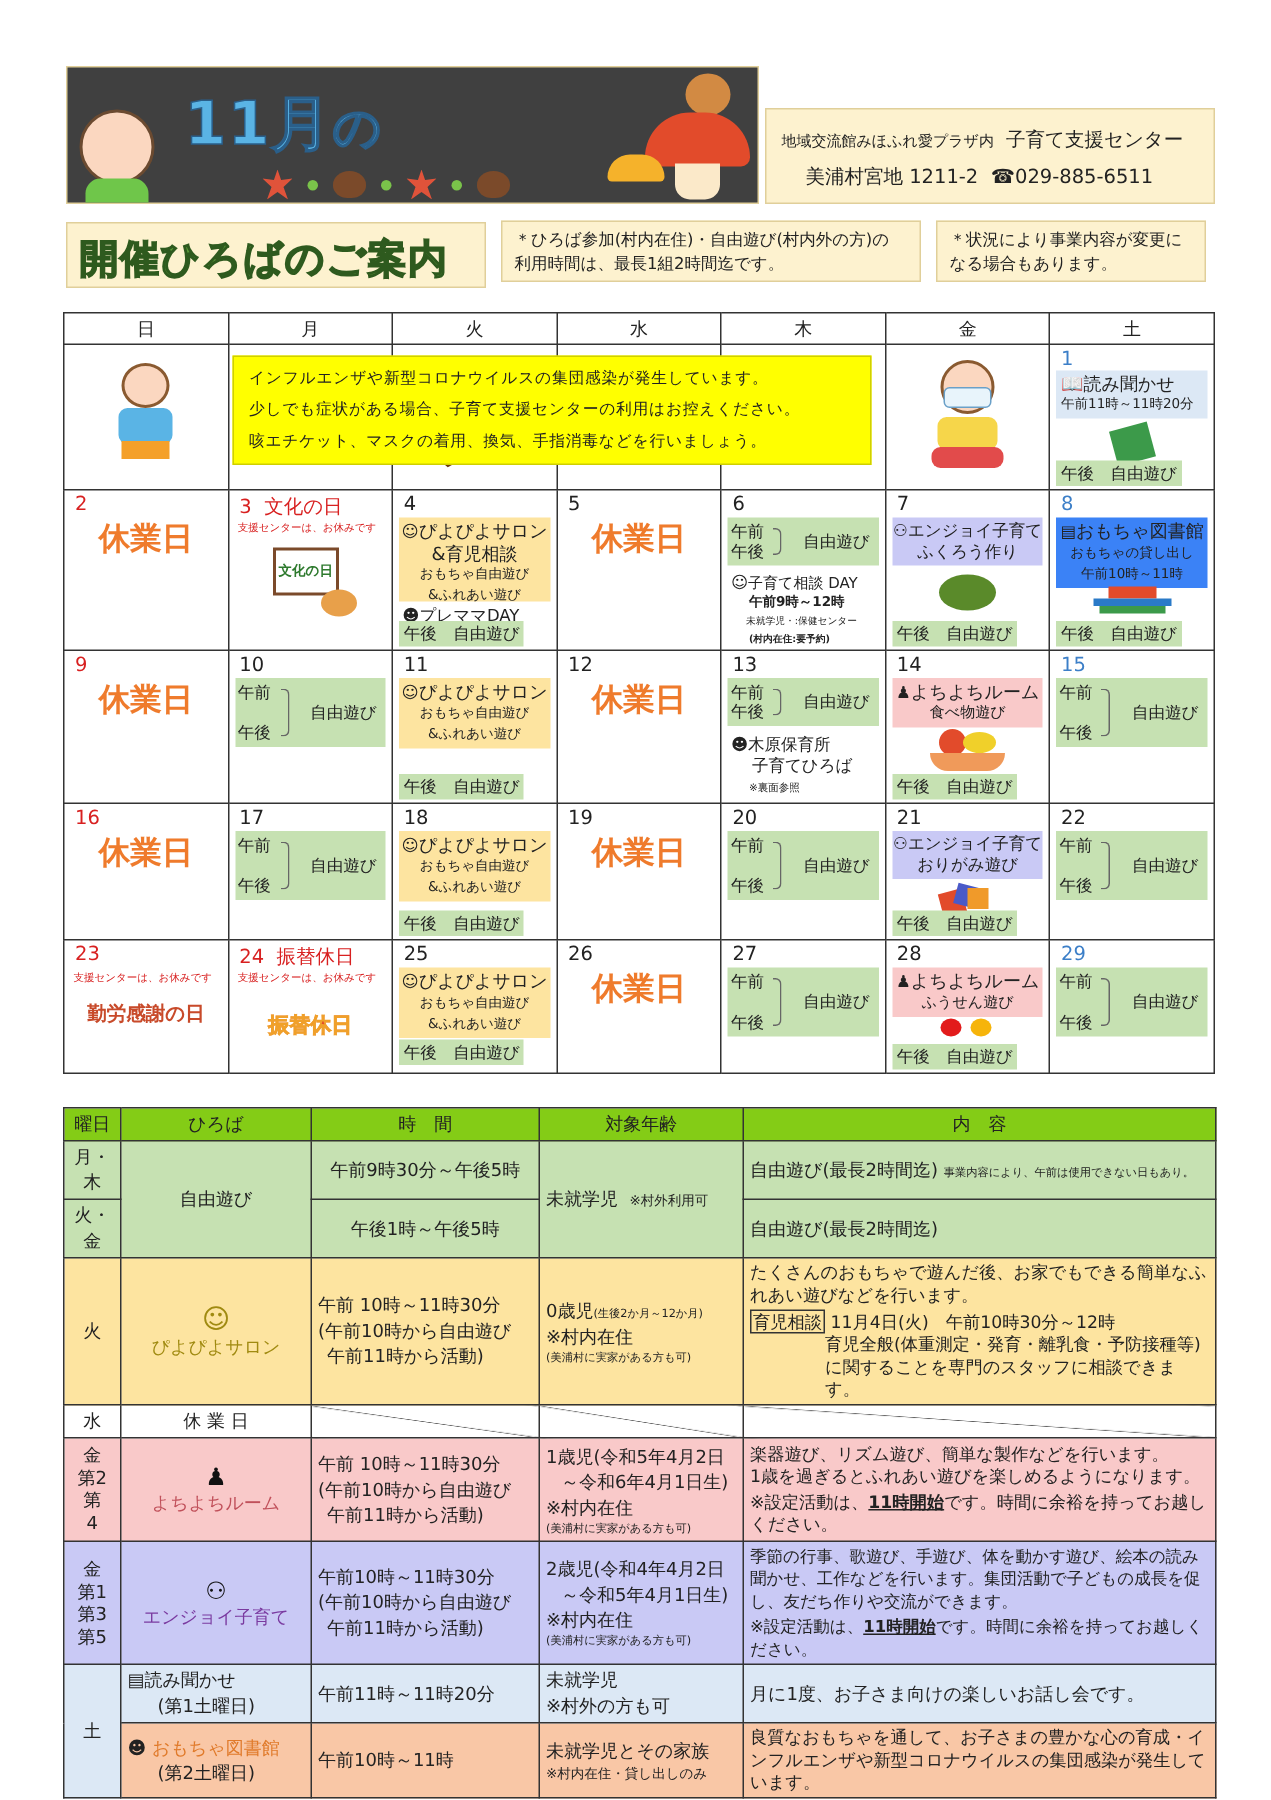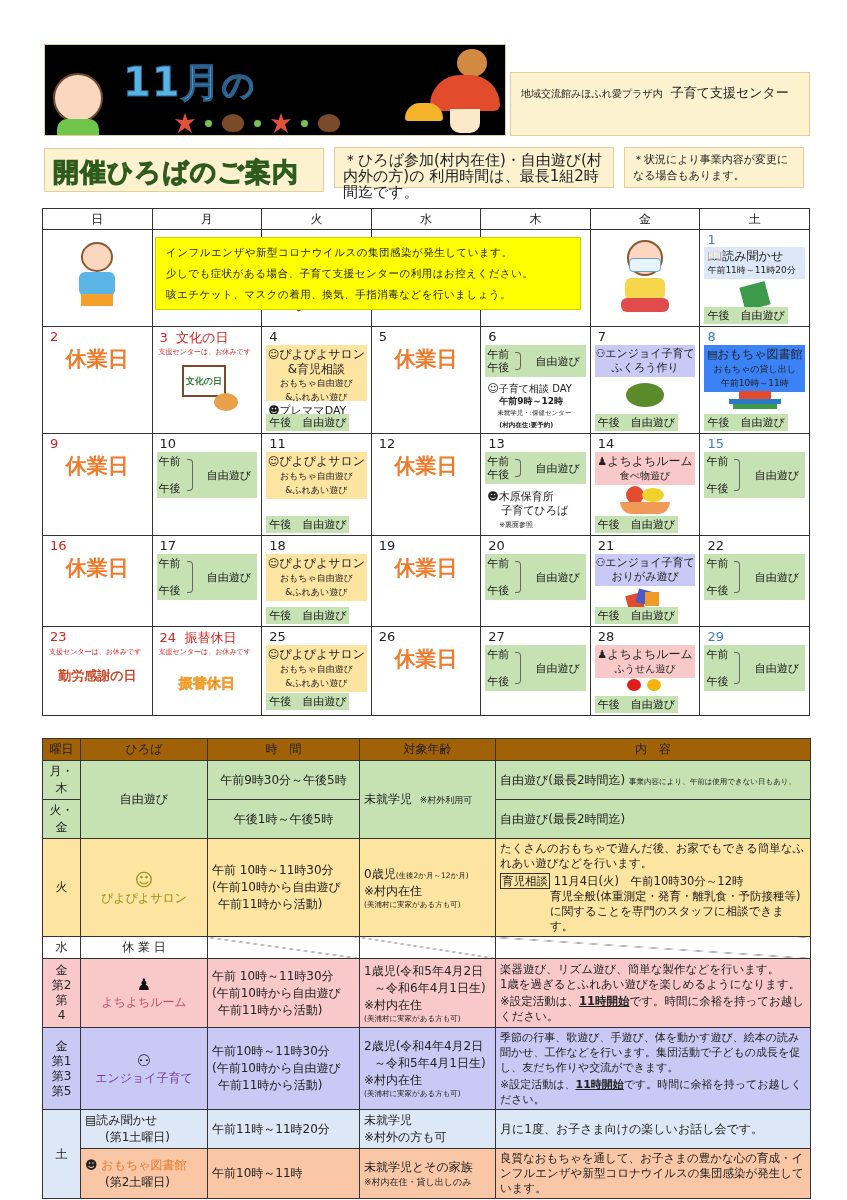--- a/index.html
+++ b/index.html
@@ -1,19 +1,19 @@
 <!DOCTYPE html>
 <html><head>
 <meta charset="utf-8">
 <style>
   * { box-sizing: border-box; margin: 0; padding: 0; }
   body { width: 847px; height: 1200px; background: #fff; font-family: "DejaVu Sans", sans-serif; color: #222; position: relative; overflow: hidden; }
 
   
-  .title-box { position: absolute; left: 44px; top: 44px; width: 462px; height: 92px; background: #000000; border: 1px solid #e0cf9a; }
+  .title-box { position: absolute; left: 44px; top: 44px; width: 462px; height: 92px; background: #404040; border: 1px solid #e0cf9a; }
   .title-text { position: absolute; left: 78px; top: 10px; font-size: 40px; font-weight: bold; letter-spacing: 1px; }
   .title-text .num { color: #5ab4e5; -webkit-text-stroke: 1px #2a5f8a; }
   .title-text .tsuki { color: #5ab4e5; -webkit-text-stroke: 1px #2a5f8a; }
   .title-text .no { color: #5ab4e5; -webkit-text-stroke: 1px #2a5f8a; font-size: 32px; }
   .title-text .cal { color: #f4a02a; -webkit-text-stroke: 1px #6b3c10; }
   .deco-row { position: absolute; left: 130px; top: 68px; display: flex; gap: 10px; align-items: center; }
   .leaf { width: 20px; height: 20px; background: #e0533a; clip-path: polygon(50% 0,62% 35%,100% 30%,70% 58%,85% 100%,50% 75%,15% 100%,30% 58%,0 30%,38% 35%); }
   .chestnut { width: 22px; height: 18px; background: #7b4a2a; border-radius: 50% 50% 45% 45%; }
   .dot { width: 7px; height: 7px; background: #7ac34a; border-radius: 50%; }
   .baby { position: absolute; left: 8px; top: 28px; width: 50px; height: 50px; background: #fbd7c0; border-radius: 50%; border: 2px solid #6b4a30; }
@@ -22,21 +22,21 @@
   .mushroom::after { content: ""; position: absolute; left: 20px; top: 34px; width: 30px; height: 24px; background: #fbe9c9; border-radius: 0 0 10px 10px; }
   .mushroom2 { position: absolute; left: 360px; top: 58px; width: 38px; height: 18px; background: #f5b22b; border-radius: 20px 20px 4px 4px; }
   .squirrel { position: absolute; left: 412px; top: 4px; width: 30px; height: 28px; background: #d28a43; border-radius: 50%; }
 
   .info-box { position: absolute; left: 510px; top: 72px; width: 300px; height: 64px; background: #fdf2cf; border: 1px solid #e0cf9a; }
   .info-line1 { position: absolute; left: 10px; top: 11px; font-size: 10px; }
   .info-line1 .big { font-size: 13px; margin-left: 8px; }
   .info-line2 { position: absolute; left: 26px; top: 36px; font-size: 13px; }
 
   .sub-title { position: absolute; left: 44px; top: 148px; width: 280px; height: 44px; background: #fdf2cf; border: 1px solid #e0cf9a; font-size: 26px; font-weight: bold; color: #5c9a3a; -webkit-text-stroke: 1px #2e5a1e; padding: 6px 0 0 8px; letter-spacing: 1px; }
-  .note1 { position: absolute; left: 334px; top: 147px; width: 280px; height: 41px; background: #fdf2cf; border: 1px solid #e0cf9a; font-size: 15px; padding: 4px 8px; line-height: 16px; }
+  .note1 { position: absolute; left: 334px; top: 147px; width: 280px; height: 41px; background: #fdf2cf; border: 1px solid #e0cf9a; font-size: 11px; padding: 4px 8px; line-height: 16px; }
   .note2 { position: absolute; left: 624px; top: 147px; width: 180px; height: 41px; background: #fdf2cf; border: 1px solid #e0cf9a; font-size: 11px; padding: 4px 8px; line-height: 16px; }
 
   
   .cal { position: absolute; left: 42px; top: 208px; width: 768px; border-collapse: collapse; table-layout: fixed; }
   .cal th { height: 21px; border: 1px solid #333; font-weight: normal; font-size: 12px; }
   .cal td { border: 1px solid #333; vertical-align: top; position: relative; padding: 0; }
   .cal tr.r0 td { height: 97px; }
   .cal tr.r1 td { height: 107px; }
   .cal tr.r2 td { height: 102px; }
   .cal tr.r3 td { height: 91px; }
@@ -61,21 +61,21 @@
   .ev.lblue { background: #dce8f5; }
   .ev .s { font-size: 9px; display: block; }
   .ev .b { font-size: 12px; display: block; }
   .ico { display: inline-block; font-size: 11px; }
   .illus { position: absolute; left: 50%; transform: translateX(-50%); }
   .alert { position: absolute; left: 155px; top: 237px; width: 426px; height: 73px; background: #ffff00; border: 1px solid #cfcf00; font-family: "DejaVu Serif", serif; font-size: 10.5px; line-height: 21px; padding: 4px 10px; z-index: 2; letter-spacing: 0.5px; }
 
   
   .info { position: absolute; left: 42px; top: 738px; width: 768px; border-collapse: collapse; table-layout: fixed; font-size: 12px; }
   .info td, .info th { border: 1px solid #333; padding: 2px 4px; vertical-align: middle; }
-  .info th { font-weight: normal; height: 20px; background: #a16207; }
+  .info th { font-weight: normal; height: 20px; background: #84cc16; }
   .g { background: #c6e1b2; }
   .y { background: #fde4a0; }
   .p { background: #f9c9c9; }
   .v { background: #c9c9f5; }
   .lb { background: #dce8f5; }
   .o { background: #f9c7a6; }
   .center { text-align: center; }
   .small { font-size: 9px; }
   .tiny { font-size: 7.5px; }
   .ul { font-weight: bold; text-decoration: underline; }
@@ -103,20 +103,23 @@
   </div>
   <div class="squirrel"></div>
   <div class="mushroom"></div>
   <div class="mushroom2"></div>
 </div>
 
 <div class="info-box">
   <div class="info-line1">
     <span>地域交流館みほふれ愛プラザ内</span><span class="big">子育て支援センター</span>
   </div>
+  <div class="info-line2">
+    <span>美浦村宮地 1211-2</span>&nbsp;&nbsp;<span>☎029-885-6511</span>
+  </div>
 </div>
 
 <div class="sub-title">開催ひろばのご案内</div>
 <div class="note1">＊ひろば参加(村内在住)・自由遊び(村内外の方)の 利用時間は、最長1組2時間迄です。</div>
 <div class="note2">＊状況により事業内容が変更に なる場合もあります。</div>
 
 <table class="cal">
   <tbody>
       <tr>
     <th>日</th>

